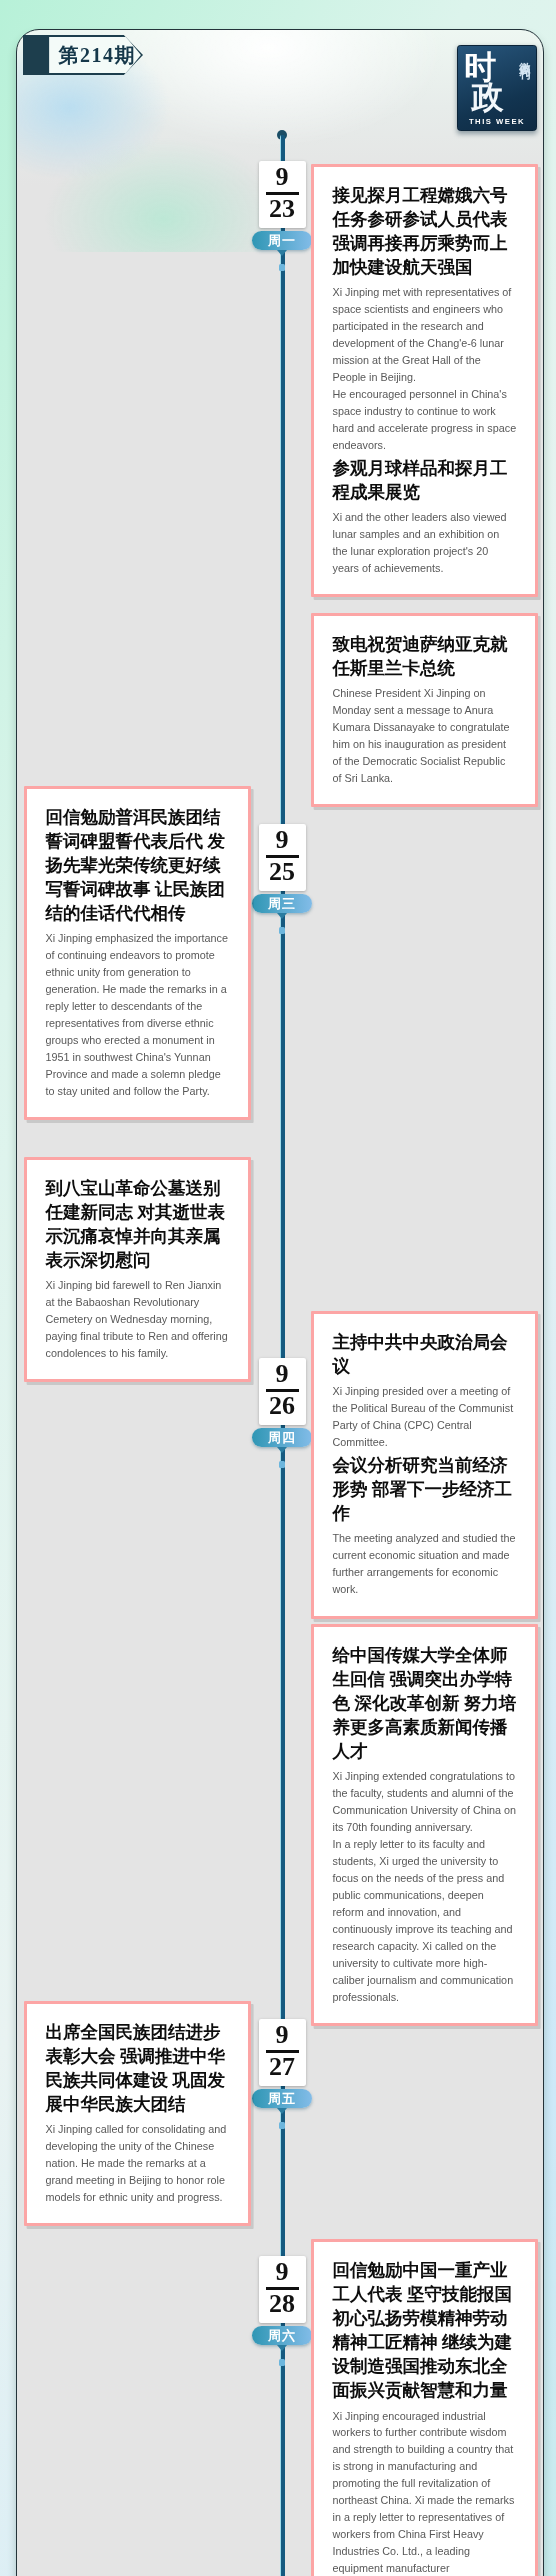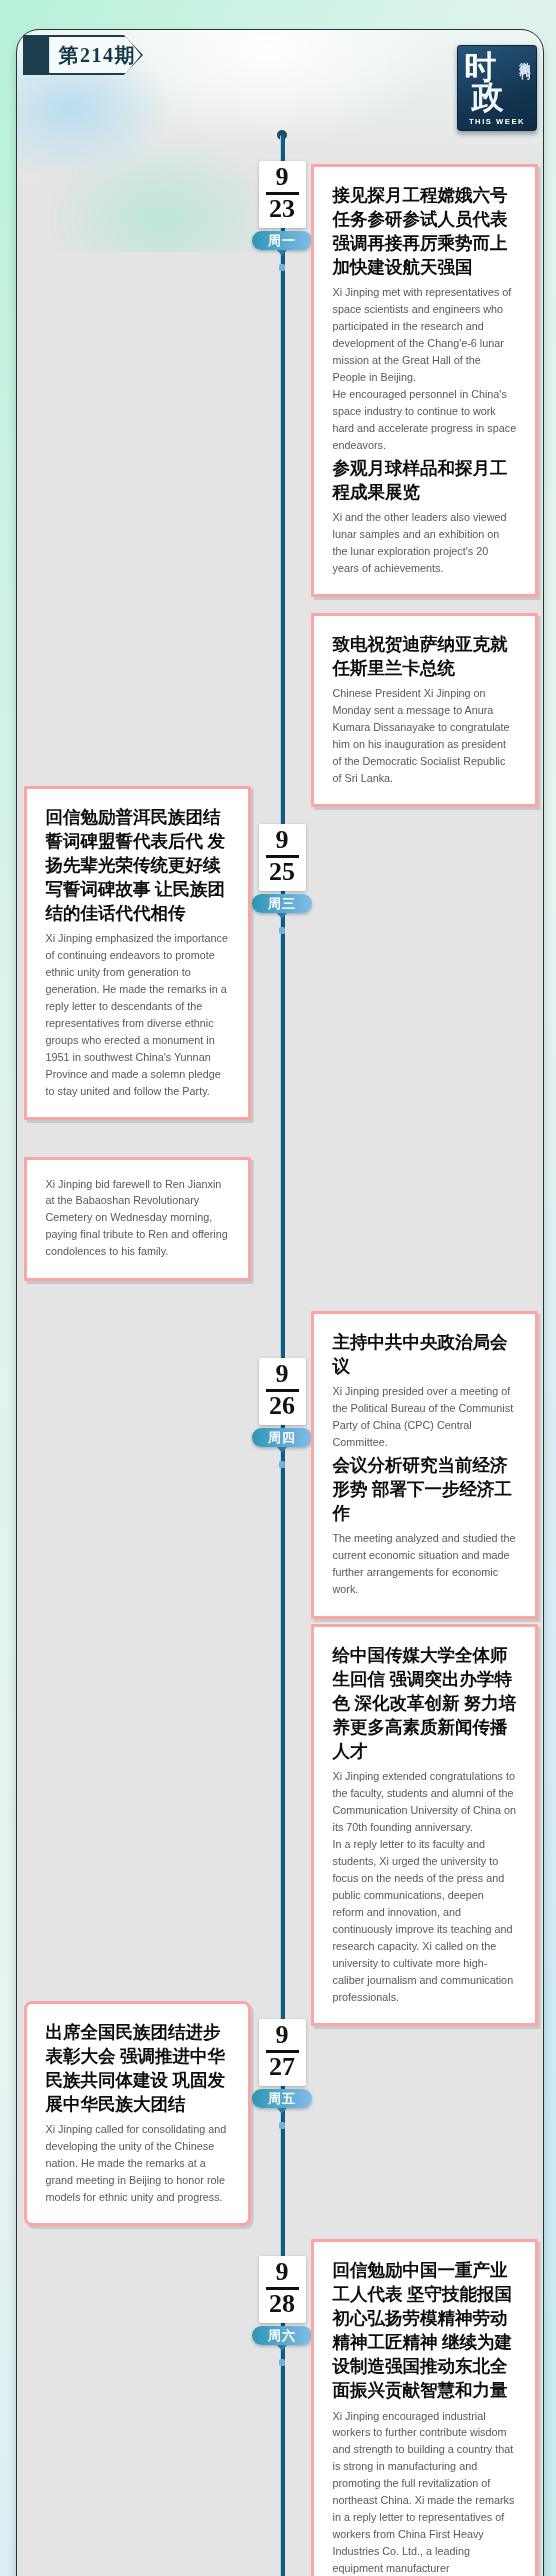--- a/index.html
+++ b/index.html
@@ -166,41 +166,42 @@
   </div>
     </div>
     <div class="card left" style="top: 786px;">
       <div class="card-section">
     <div class="card-title">回信勉励普洱民族团结誓词碑盟誓代表后代 发扬先辈光荣传统更好续写誓词碑故事 让民族团结的佳话代代相传</div>
     <div class="card-body">Xi Jinping emphasized the importance of continuing endeavors to promote ethnic unity from generation to generation. He made the remarks in a reply letter to descendants of the representatives from diverse ethnic groups who erected a monument in 1951 in southwest China's Yunnan Province and made a solemn pledge to stay united and follow the Party.</div>
   </div>
     </div>
     <div class="card left" style="top: 1157px;">
       <div class="card-section">
+    <div class="card-title">到八宝山革命公墓送别任建新同志 对其逝世表示沉痛哀悼并向其亲属表示深切慰问</div>
     <div class="card-body">Xi Jinping bid farewell to Ren Jianxin at the Babaoshan Revolutionary Cemetery on Wednesday morning, paying final tribute to Ren and offering condolences to his family.</div>
   </div>
     </div>
     <div class="card right" style="top: 1311px;">
       <div class="card-section">
     <div class="card-title">主持中共中央政治局会议</div>
     <div class="card-body">Xi Jinping presided over a meeting of the Political Bureau of the Communist Party of China (CPC) Central Committee.</div>
   </div>
       <div class="card-section">
     <div class="card-title">会议分析研究当前经济形势 部署下一步经济工作</div>
     <div class="card-body">The meeting analyzed and studied the current economic situation and made further arrangements for economic work.</div>
   </div>
     </div>
     <div class="card right" style="top: 1592px; margin-top: 32px;">
       <div class="card-section">
     <div class="card-title">给中国传媒大学全体师生回信 强调突出办学特色 深化改革创新 努力培养更多高素质新闻传播人才</div>
     <div class="card-body">Xi Jinping extended congratulations to the faculty, students and alumni of the Communication University of China on its 70th founding anniversary.
 In a reply letter to its faculty and students, Xi urged the university to focus on the needs of the press and public communications, deepen reform and innovation, and continuously improve its teaching and research capacity. Xi called on the university to cultivate more high-caliber journalism and communication professionals.</div>
   </div>
     </div>
-    <div class="card left" style="top: 2001px; border-radius: 8px;">
+    <div class="card left" style="top: 2001px;">
       <div class="card-section">
     <div class="card-title">出席全国民族团结进步表彰大会 强调推进中华民族共同体建设 巩固发展中华民族大团结</div>
     <div class="card-body">Xi Jinping called for consolidating and developing the unity of the Chinese nation. He made the remarks at a grand meeting in Beijing to honor role models for ethnic unity and progress.</div>
   </div>
     </div>
     <div class="card right" style="top: 2239px;">
       <div class="card-section">
     <div class="card-title">回信勉励中国一重产业工人代表 坚守技能报国初心弘扬劳模精神劳动精神工匠精神 继续为建设制造强国推动东北全面振兴贡献智慧和力量</div>
     <div class="card-body">Xi Jinping encouraged industrial workers to further contribute wisdom and strength to building a country that is strong in manufacturing and promoting the full revitalization of northeast China. Xi made the remarks in a reply letter to representatives of workers from China First Heavy Industries Co. Ltd., a leading equipment manufacturer headquartered in Qiqihar City, northeast China's Heilongjiang Province.</div>
   </div>

